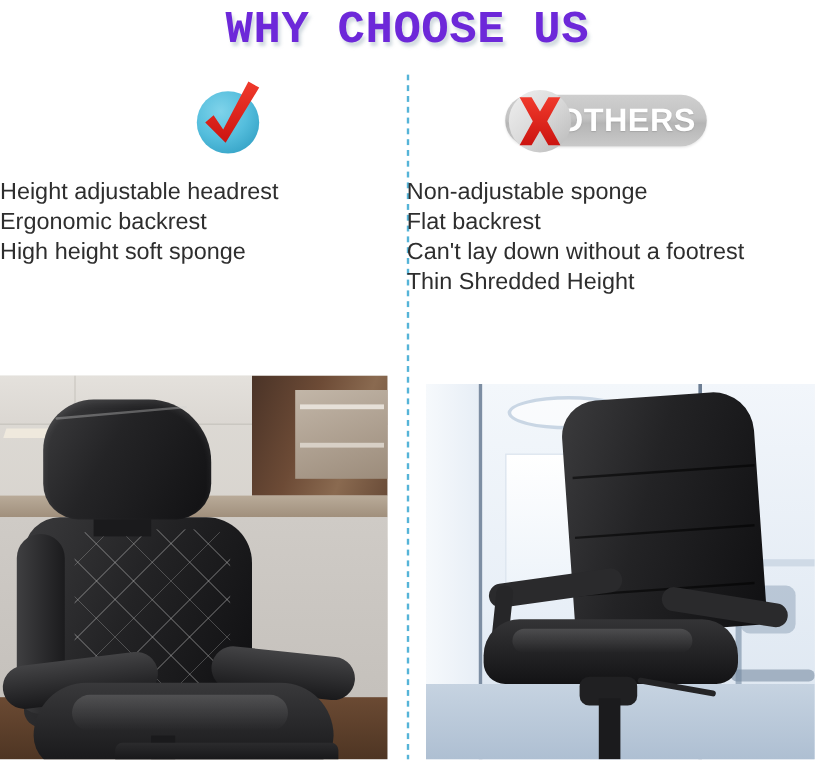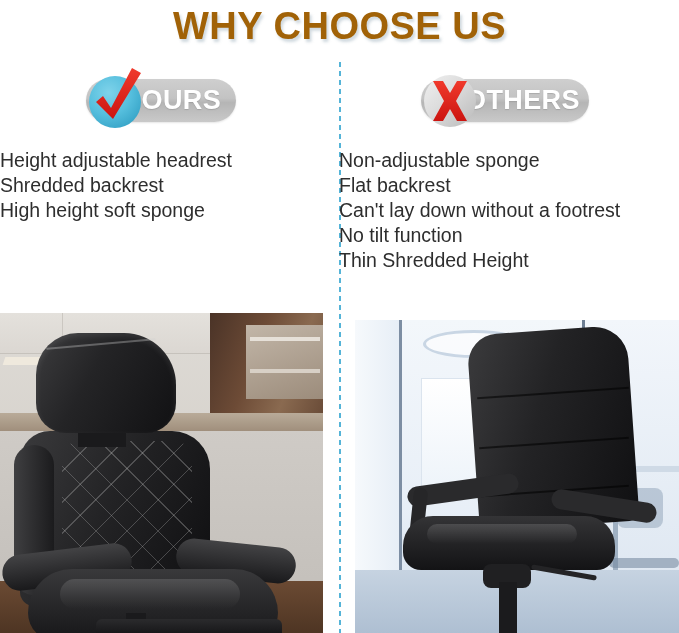--- a/index.html
+++ b/index.html
@@ -17,25 +17,25 @@
 
   
   .title-wrap {
     width: 679px;
     height: 52px;
     display: flex;
     align-items: center;
     justify-content: center;
   }
   .page-title {
-    font-family: Liberation Sans, sans-serif;
+    font-family: Liberation Mono, monospace;
     font-size: 38px;
     font-weight: bold;
     letter-spacing: 0.5px;
-    color: #a16207;
+    color: #6d28d9;
     text-shadow: 2px 3px 3px rgba(150,170,185,0.45);
     line-height: 1;
     white-space: nowrap;
   }
 
   
   .divider {
     position: absolute;
     left: 339px;
     top: 62px;
@@ -256,23 +256,20 @@
   <div class="page-title">WHY CHOOSE US</div>
 </div>
 
 <div class="divider"></div>
 
 <div class="columns">
 
   <div class="col col-left">
 
     <div class="badge badge-left">
-      <div class="badge-pill pill-ours">
-        <span class="badge-pill-label">OURS</span>
-      </div>
       <div class="badge-mark">
         <svg viewBox="0 0 58 58" xmlns="http://www.w3.org/2000/svg">
           <defs>
             <radialGradient id="blueCirc" cx="38%" cy="32%" r="72%">
               <stop offset="0%" stop-color="#7fd3ea"></stop>
               <stop offset="60%" stop-color="#55bedd"></stop>
               <stop offset="100%" stop-color="#39a6c9"></stop>
             </radialGradient>
             <linearGradient id="redChk" x1="0" y1="0" x2="0" y2="1">
               <stop offset="0%" stop-color="#f03a2c"></stop>
@@ -280,21 +277,21 @@
             </linearGradient>
           </defs>
           <circle cx="29" cy="30" r="26" fill="url(#blueCirc)"></circle>
           <path d="M10 30 L17 24 L25 36 L46 -4 L55 1 L27 47 Z" fill="url(#redChk)"></path>
         </svg>
       </div>
     </div>
 
     <ul class="feature-list">
       <li class="feature-item">Height adjustable headrest</li>
-      <li class="feature-item">Shredded backrest</li>
+      <li class="feature-item">Ergonomic backrest</li>
       <li class="feature-item">High height soft sponge</li>
     </ul>
   </div>
 
   <div class="col col-right">
 
     <div class="badge badge-right">
       <div class="badge-pill pill-others">
         <span class="badge-pill-label">OTHERS</span>
       </div>
@@ -314,21 +311,20 @@
           <circle cx="29" cy="29" r="26" fill="url(#greyCirc)"></circle>
           <path d="M12 9 L22 9 L29 21 L36 9 L46 9 L35 29 L46 49 L36 49 L29 37 L22 49 L12 49 L23 29 Z" fill="url(#redX)"></path>
         </svg>
       </div>
     </div>
 
     <ul class="feature-list">
       <li class="feature-item">Non-adjustable sponge</li>
       <li class="feature-item">Flat backrest</li>
       <li class="feature-item">Can't lay down without a footrest</li>
-      <li class="feature-item">No tilt function</li>
       <li class="feature-item">Thin Shredded Height</li>
     </ul>
   </div>
 </div>
 
 <div class="photos">
 
   <div class="photo photo-left" aria-label="Black executive office chair with diamond-quilted backrest, padded headrest, thick armrests and retractable footrest in a beige office">
     <div class="l-cab-top"></div>
     <div class="l-cab-seam"></div>

